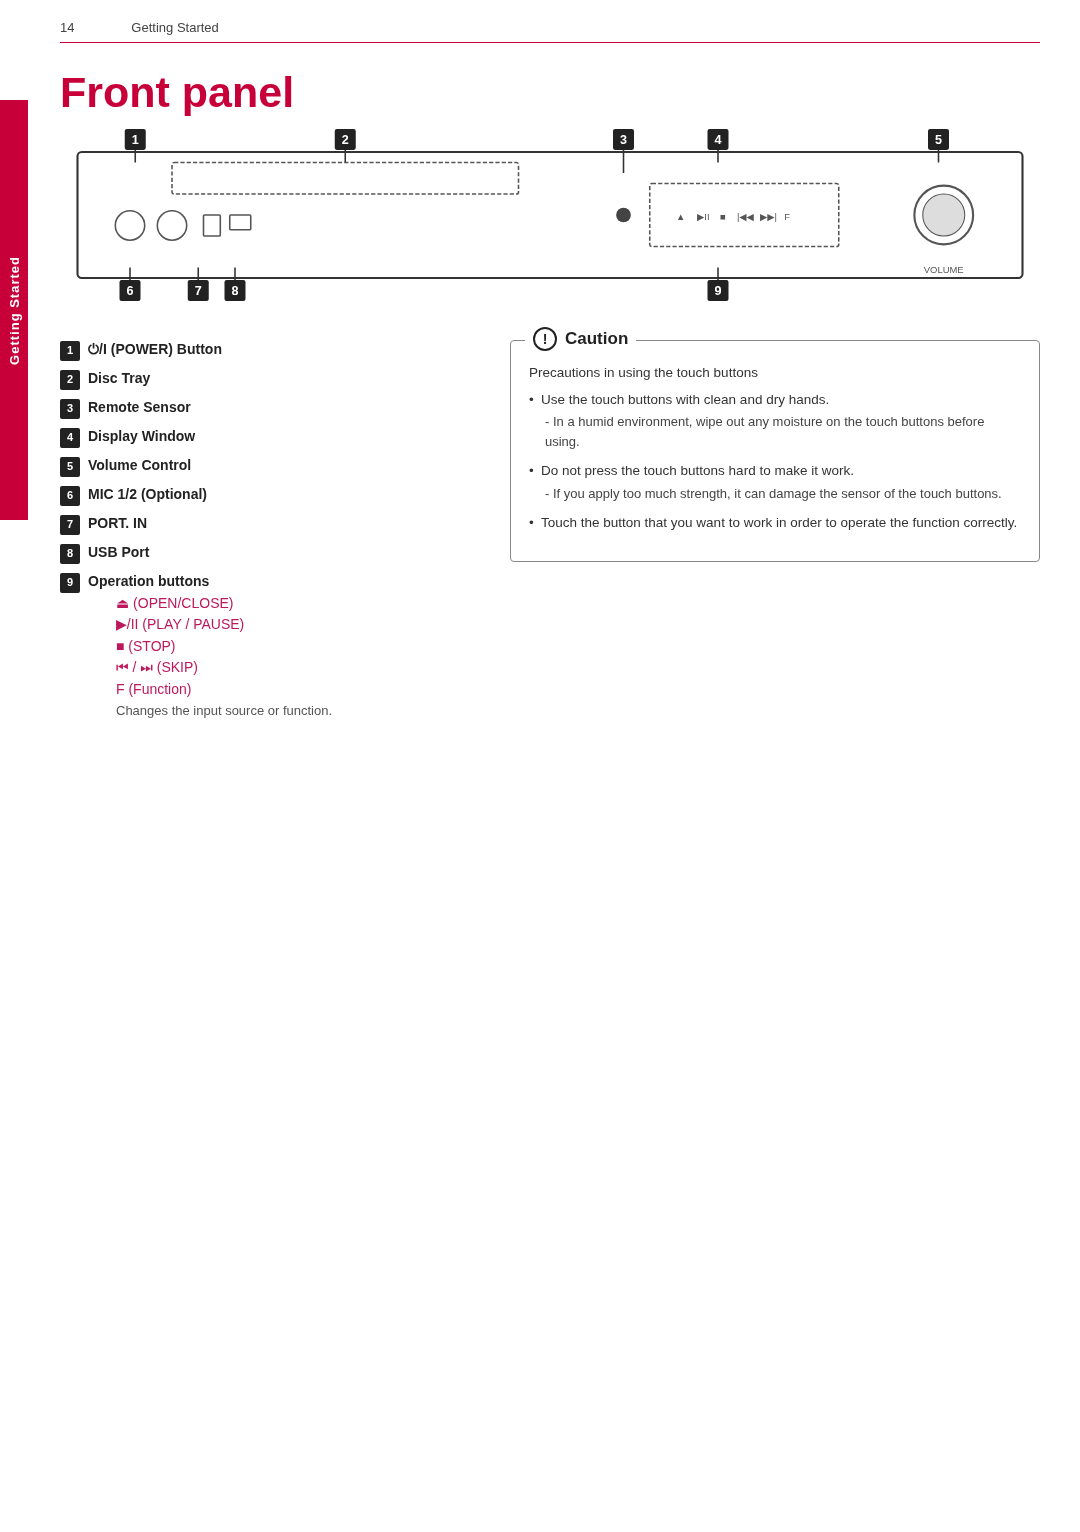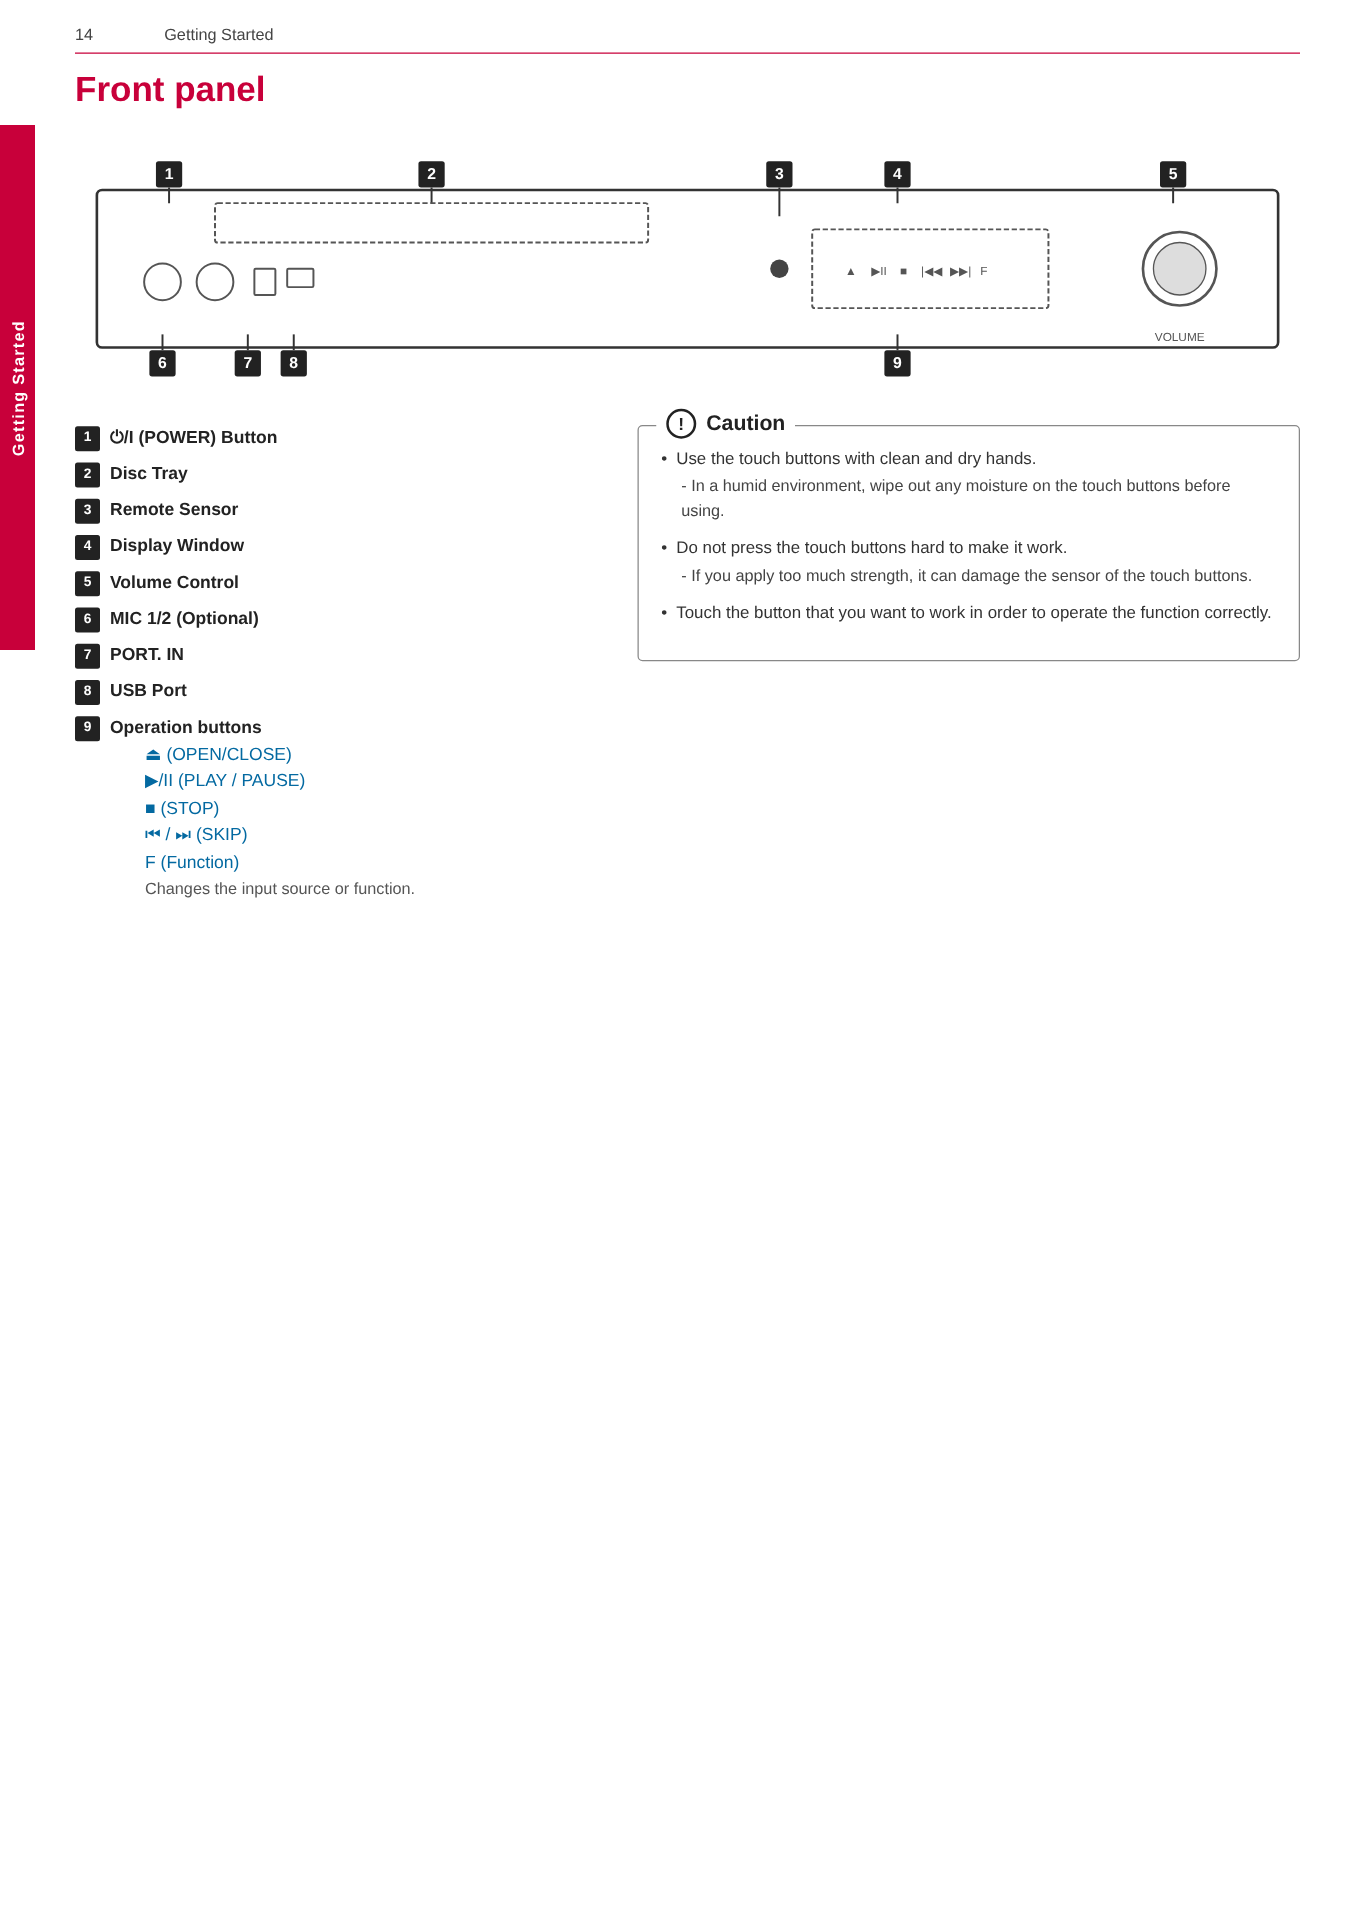--- a/index.html
+++ b/index.html
@@ -62,23 +62,23 @@
       gap: 24px;
     }
     .header-text {
       font-size: 13px;
       color: #444;
     }
 
     
     .page-title {
       position: absolute;
-      top: 56px;
+      top: 68px;
       left: 60px;
-      font-size: 28px;
+      font-size: 43px;
       font-weight: bold;
       color: #c8003a;
     }
 
     
     .diagram-area {
       position: absolute;
       top: 110px;
       left: 60px;
       right: 40px;
@@ -125,21 +125,21 @@
       font-size: 14px;
       color: #222;
     }
     .label-text strong {
       font-weight: bold;
     }
     .label-sub {
       margin-left: 28px;
       margin-top: 2px;
       font-size: 14px;
-      color: #0369a1;
+      color: #be185d;
     }
     .label-sub div {
       margin-bottom: 2px;
     }
     .label-note {
       margin-left: 28px;
       font-size: 13px;
       color: #555;
       margin-top: 2px;
     }
@@ -346,18 +346,19 @@
           <div>F (Function)</div>
         </div><div class="label-note">Changes the input source or function.</div></div>
     </div>
   </div>
 
 <div class="caution-box" id="caution-box">
   <div class="caution-header">
     <span class="caution-icon">!</span>
     <span class="caution-title-text">Caution</span>
   </div>
+  <p class="caution-intro">Precautions in using the touch buttons</p>
   <ul class="caution-list" id="caution-list">
   <li>Use the touch buttons with clean and dry hands.<div class="caution-sub">- In a humid environment, wipe out any moisture on the touch buttons before using.</div></li>
       <li>Do not press the touch buttons hard to make it work.<div class="caution-sub">- If you apply too much strength, it can damage the sensor of the touch buttons.</div></li>
       <li>Touch the button that you want to work in order to operate the function correctly.</li>
     </ul>
 </div>
 
 </body></html>

